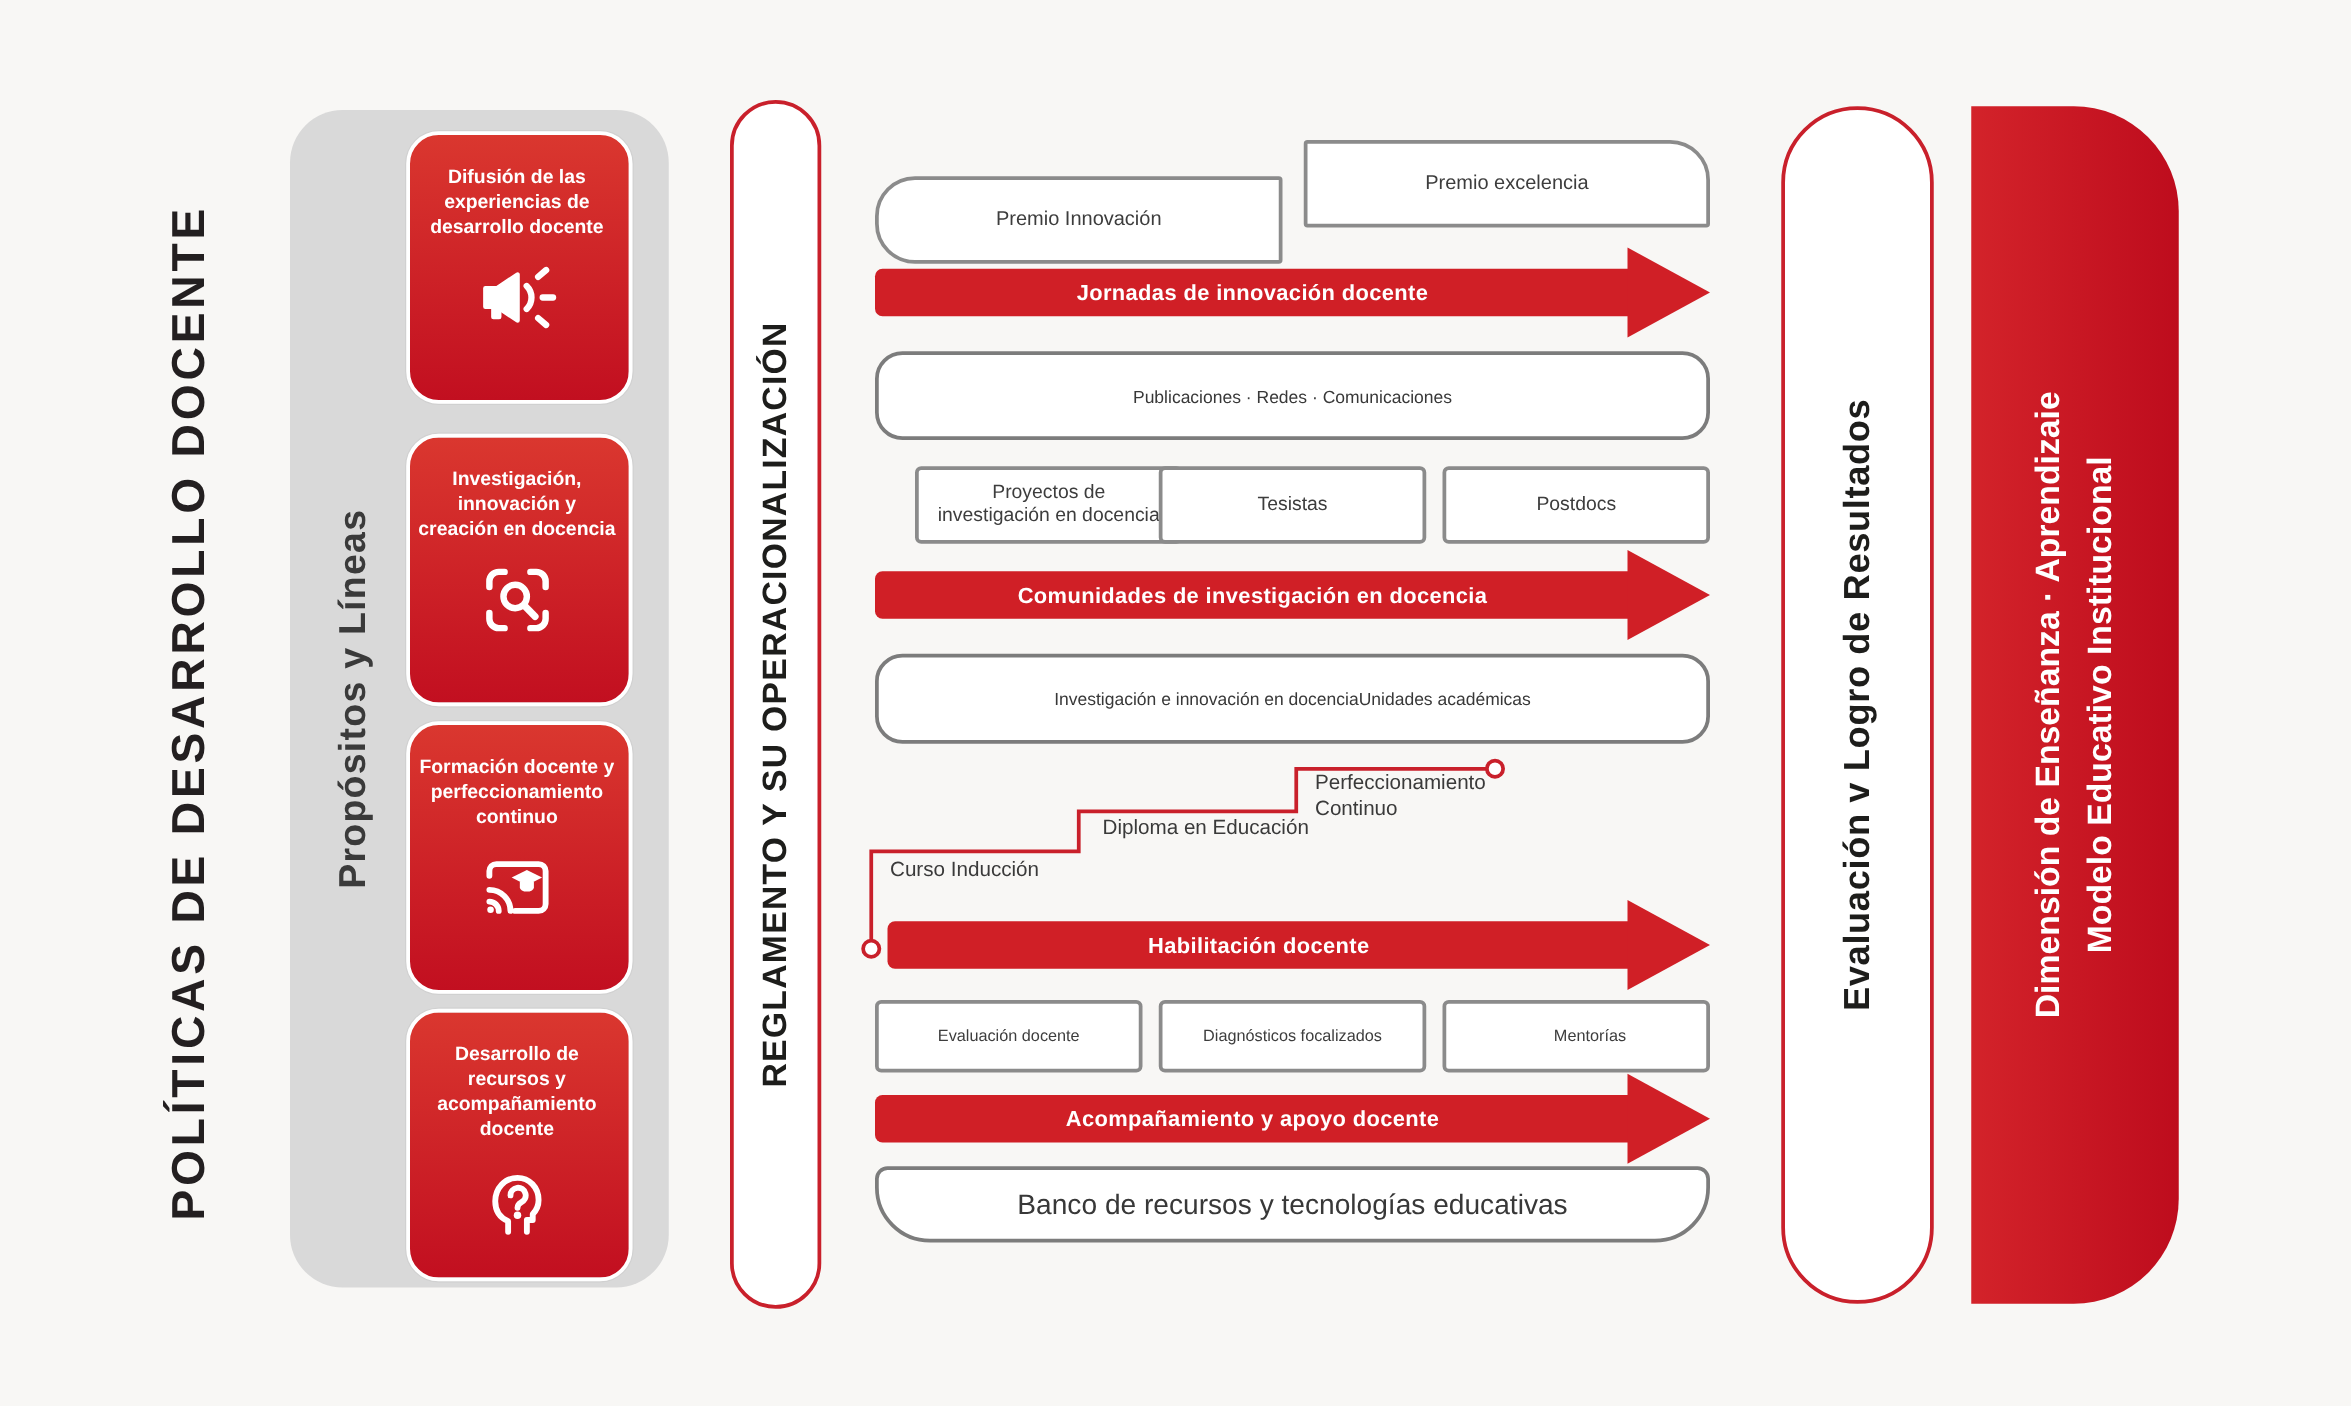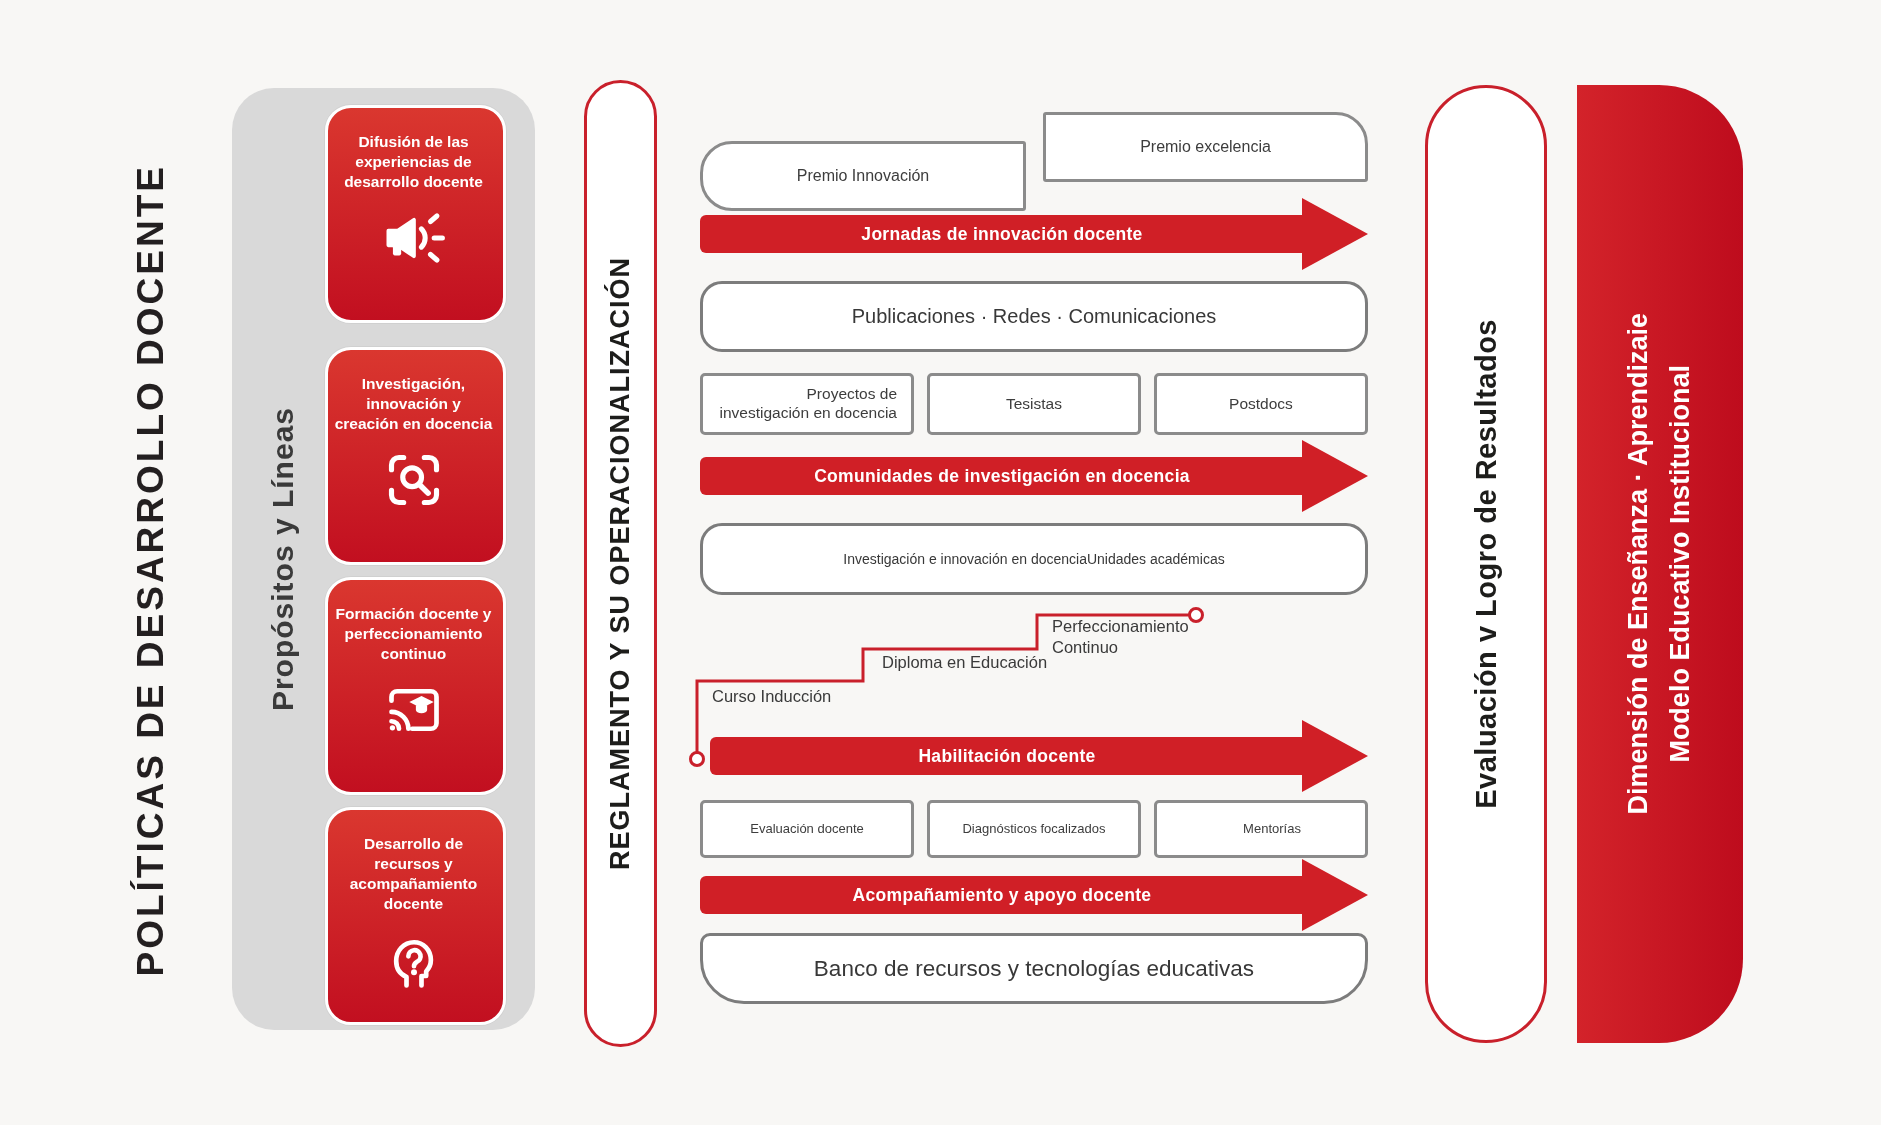--- a/index.html
+++ b/index.html
@@ -42,31 +42,31 @@
 
   .red-panel{position:absolute;left:1577px;top:85px;width:166px;height:958px;
     background:linear-gradient(90deg,#d3232a 0%,#be0c1d 100%);
     border-radius:0 84px 84px 0;
     display:flex;align-items:center;justify-content:center;}
   .red-panel .vtext{font-size:27px;font-weight:600;color:#fff;line-height:1.55;text-align:center;}
 
   .box{position:absolute;background:#fff;display:flex;align-items:center;justify-content:center;
     text-align:center;color:var(--boxtext);}
   .box-small{border:3px solid var(--border-small);font-size:16px;line-height:1.2;}
-  .box-big{border:3px solid var(--border-big);font-size:20px;color:#383838;}
+  .box-big{border:3px solid var(--border-big);font-size:14px;color:#383838;}
   .box-premio-a{left:700px;top:112px;width:326px;height:70px;border-radius:32px 3px 3px 32px;margin-top:29px;}
   .box-premio-b{left:1043px;top:112px;width:325px;height:70px;border-radius:3px 32px 3px 3px;}
   .box-publicaciones{left:700px;top:281px;width:668px;height:71px;border-radius:22px;}
   .box-r3{top:373px;height:62px;width:214px;border-radius:5px;font-size:15.5px;padding:0 14px;}
-  .box-r3a{left:700px;text-align:right;} .box-r3b{left:927px;} .box-r3c{left:1154px;}
+  .box-r3a{left:732px;} .box-r3b{left:927px;} .box-r3c{left:1154px;}
   .box-investigacion{left:700px;top:523px;width:668px;height:72px;border-radius:22px;
     flex-direction:row;font-size:14px;line-height:1.3;}
   .box-r5{top:800px;height:58px;width:214px;border-radius:5px;font-size:13px;padding:0 14px;}
   .box-r5a{left:700px;} .box-r5b{left:927px;} .box-r5c{left:1154px;padding-left:36px;}
-  .box-banco{left:700px;top:933px;width:668px;height:71px;border-radius:10px 10px 44px 44px;font-size:22.5px;}
+  .box-banco{left:700px;top:933px;width:668px;height:61px;border-radius:10px 10px 44px 44px;font-size:22.5px;}
 
   .arrow{position:absolute;height:76px;}
   .arrow-body{position:absolute;left:0;right:64px;top:19px;bottom:19px;background:var(--red);
     border-radius:6px 0 0 6px;display:flex;align-items:center;justify-content:center;}
   .arrow-head{position:absolute;right:0;top:50%;transform:translateY(-50%);width:0;height:0;
     border-top:36px solid transparent;border-bottom:36px solid transparent;
     border-left:66px solid var(--red);}
   .arrow-label{color:#fff;font-weight:700;font-size:17.5px;letter-spacing:0.3px;}
   .arrow-jornadas{left:700px;top:196px;width:668px;}
   .arrow-comunidades{left:700px;top:438px;width:668px;}

